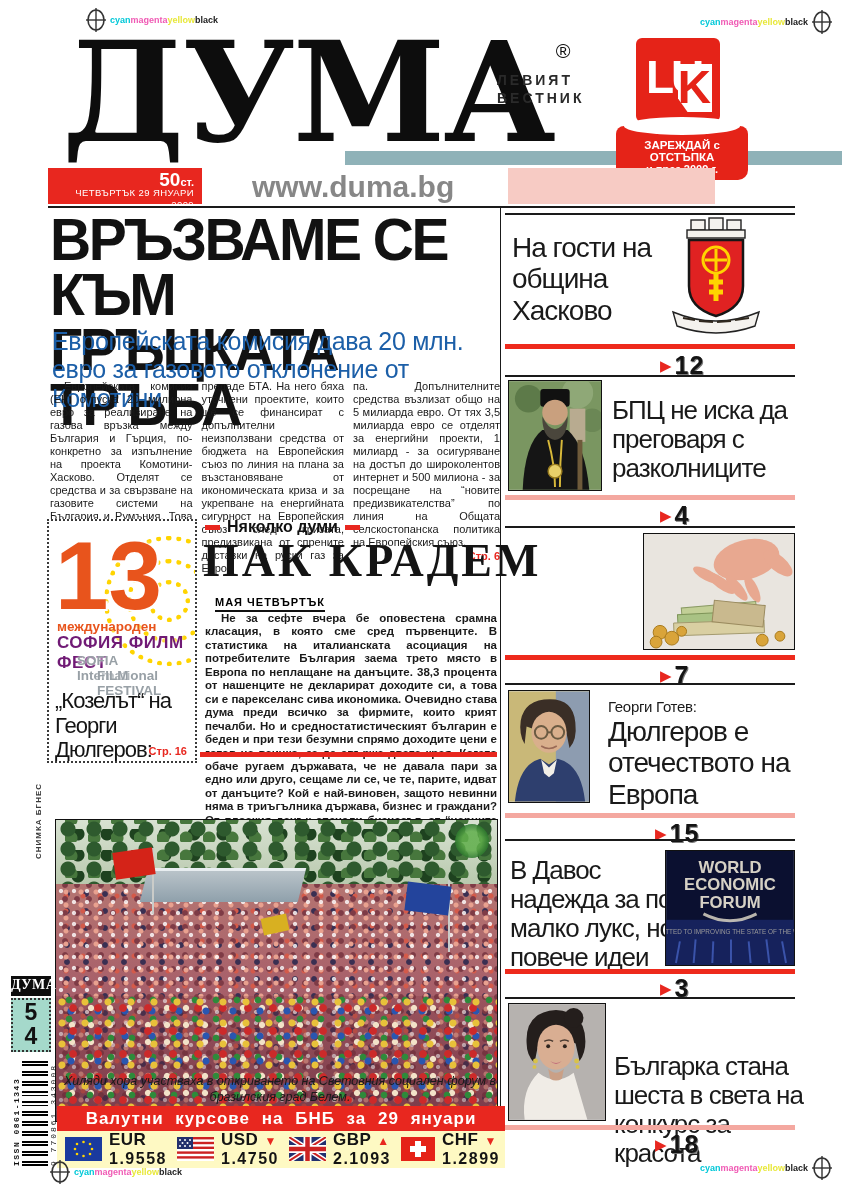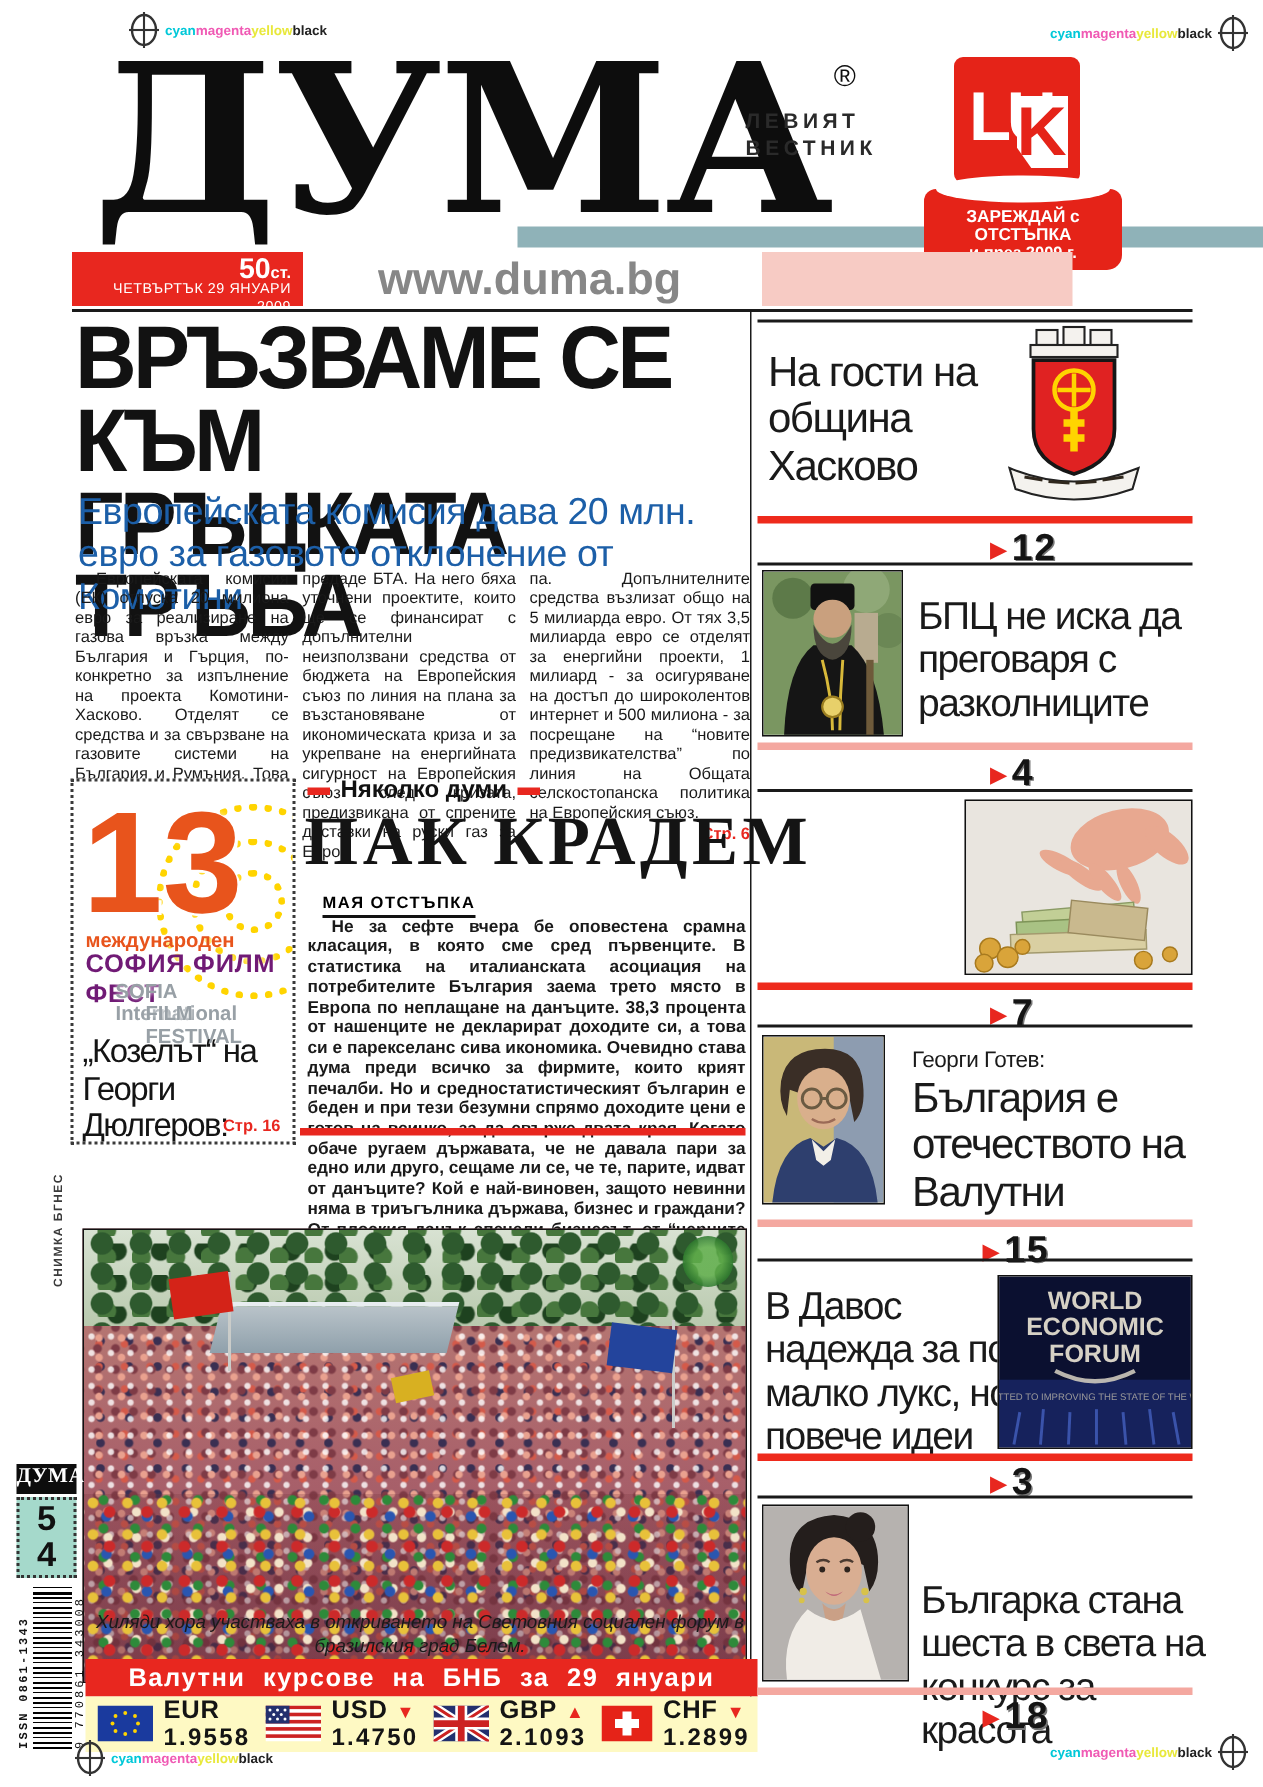--- a/index.html
+++ b/index.html
@@ -210,21 +210,21 @@
     <div class="abs fest-hl" style="left:6px;top:168px;width:140px;">„Козелът“ на Георги Дюлгеров: открива „София филм фест“</div>
     <div class="abs fest-ref" style="right:8px;bottom:4px;">Стр. 16</div>
   </div>
 
   <div class="abs kick" style="left:205px;top:518px;">
     <span class="kdash"></span>
       <span>Няколко думи</span>
       <span class="kdash"></span>
   </div>
   <div class="abs op-hl" style="left:203px;top:534px;">ПАК КРАДЕМ</div>
-  <div class="abs" style="left:215px;top:592px;"><span class="op-by">МАЯ ОТСТЪПКА</span></div>
+  <div class="abs" style="left:215px;top:592px;"><span class="op-by">МАЯ ЧЕТВЪРТЪК</span></div>
   <div class="abs op-body" style="left:205px;top:612px;width:292px;">Не за сефте вчера бе оповестена срамна класация, в която сме сред първенците. В статистика на италианската асоциация на потребителите България заема трето място в Европа по неплащане на данъците. 38,3 процента от нашенците не декларират доходите си, а това си е парекселанс сива икономика. Очевидно става дума преди всичко за фирмите, които крият печалби. Но и средностатистическият българин е беден и при тези безумни спрямо доходите цени е готов на всичко, за да свърже двата края. Когато обаче ругаем държавата, че не давала пари за едно или друго, сещаме ли се, че те, парите, идват от данъците? Кой е най-виновен, защото невинни няма в триъгълника държава, бизнес и граждани? От плоския данък спечели бизнесът, от “черните каси” печели работникът. Май е въпрос на манталитет - и повече да имаме, пак крепим сивата икономика и пак крадем. Крадем от себе си.</div>
   <div class="abs redrule" style="left:200px;top:752px;width:297px;"></div>
 
   <div class="abs" style="left:34px;top:852px;">
     <span class="vert-credit photo-credit" style="display:inline-block;">СНИМКА БГНЕС</span>
   </div>
 
   <div class="abs photo-frame" style="left:55px;top:765px;width:443px;height:303px;">
     <div class="crowd"></div>
     <div class="foliage"></div>
@@ -398,21 +398,21 @@
     <g fill="none" stroke="#6a5a42" stroke-width="2">
         <circle cx="33" cy="42" r="6.5"></circle>
         <circle cx="50" cy="42" r="6.5"></circle>
         <line x1="39" y1="42" x2="44" y2="42"></line>
       </g>
     <path d="M33 56 q8 5 16 0" stroke="#9a6a56" stroke-width="1.6" fill="none"></path>
     <path d="M6 113 q4 -38 26 -44 l9 6 l9 -6 q24 6 28 44 z" fill="#2e3f6e"></path>
     <path d="M33 70 l8 8 l8 -8 l-3 14 l-5 4 l-5 -4 z" fill="#f2efe8"></path>
   </svg>
   <div class="abs sb-kicker" style="left:608px;top:698px;">Георги Готев:</div>
-  <div class="abs sb-title" style="left:608px;top:716px;width:195px;font-size:28px;">България е отечеството на Валутни</div>
+  <div class="abs sb-title" style="left:608px;top:716px;width:195px;font-size:28px;">Дюлгеров е отечеството на Европа</div>
   <div class="abs sb-rule-pink" style="left:505px;top:813px;width:290px;"></div>
   <div class="abs sb-page" style="left:655px;top:819px;">
       <span class="sb-tri">▶</span>
       <span class="sb-num">15</span>
     </div>
   <div class="abs hline" style="left:505px;top:839px;width:290px;"></div>
 
   <div class="abs sb-title" style="left:510px;top:856px;width:182px;">В Давос надежда за по-малко лукс, но повече идеи</div>
   <svg class="abs ph-frame" style="left:665px;top:850px;" width="130" height="116" viewBox="0 0 130 116">
     <rect width="130" height="116" fill="#0b1030"></rect>

